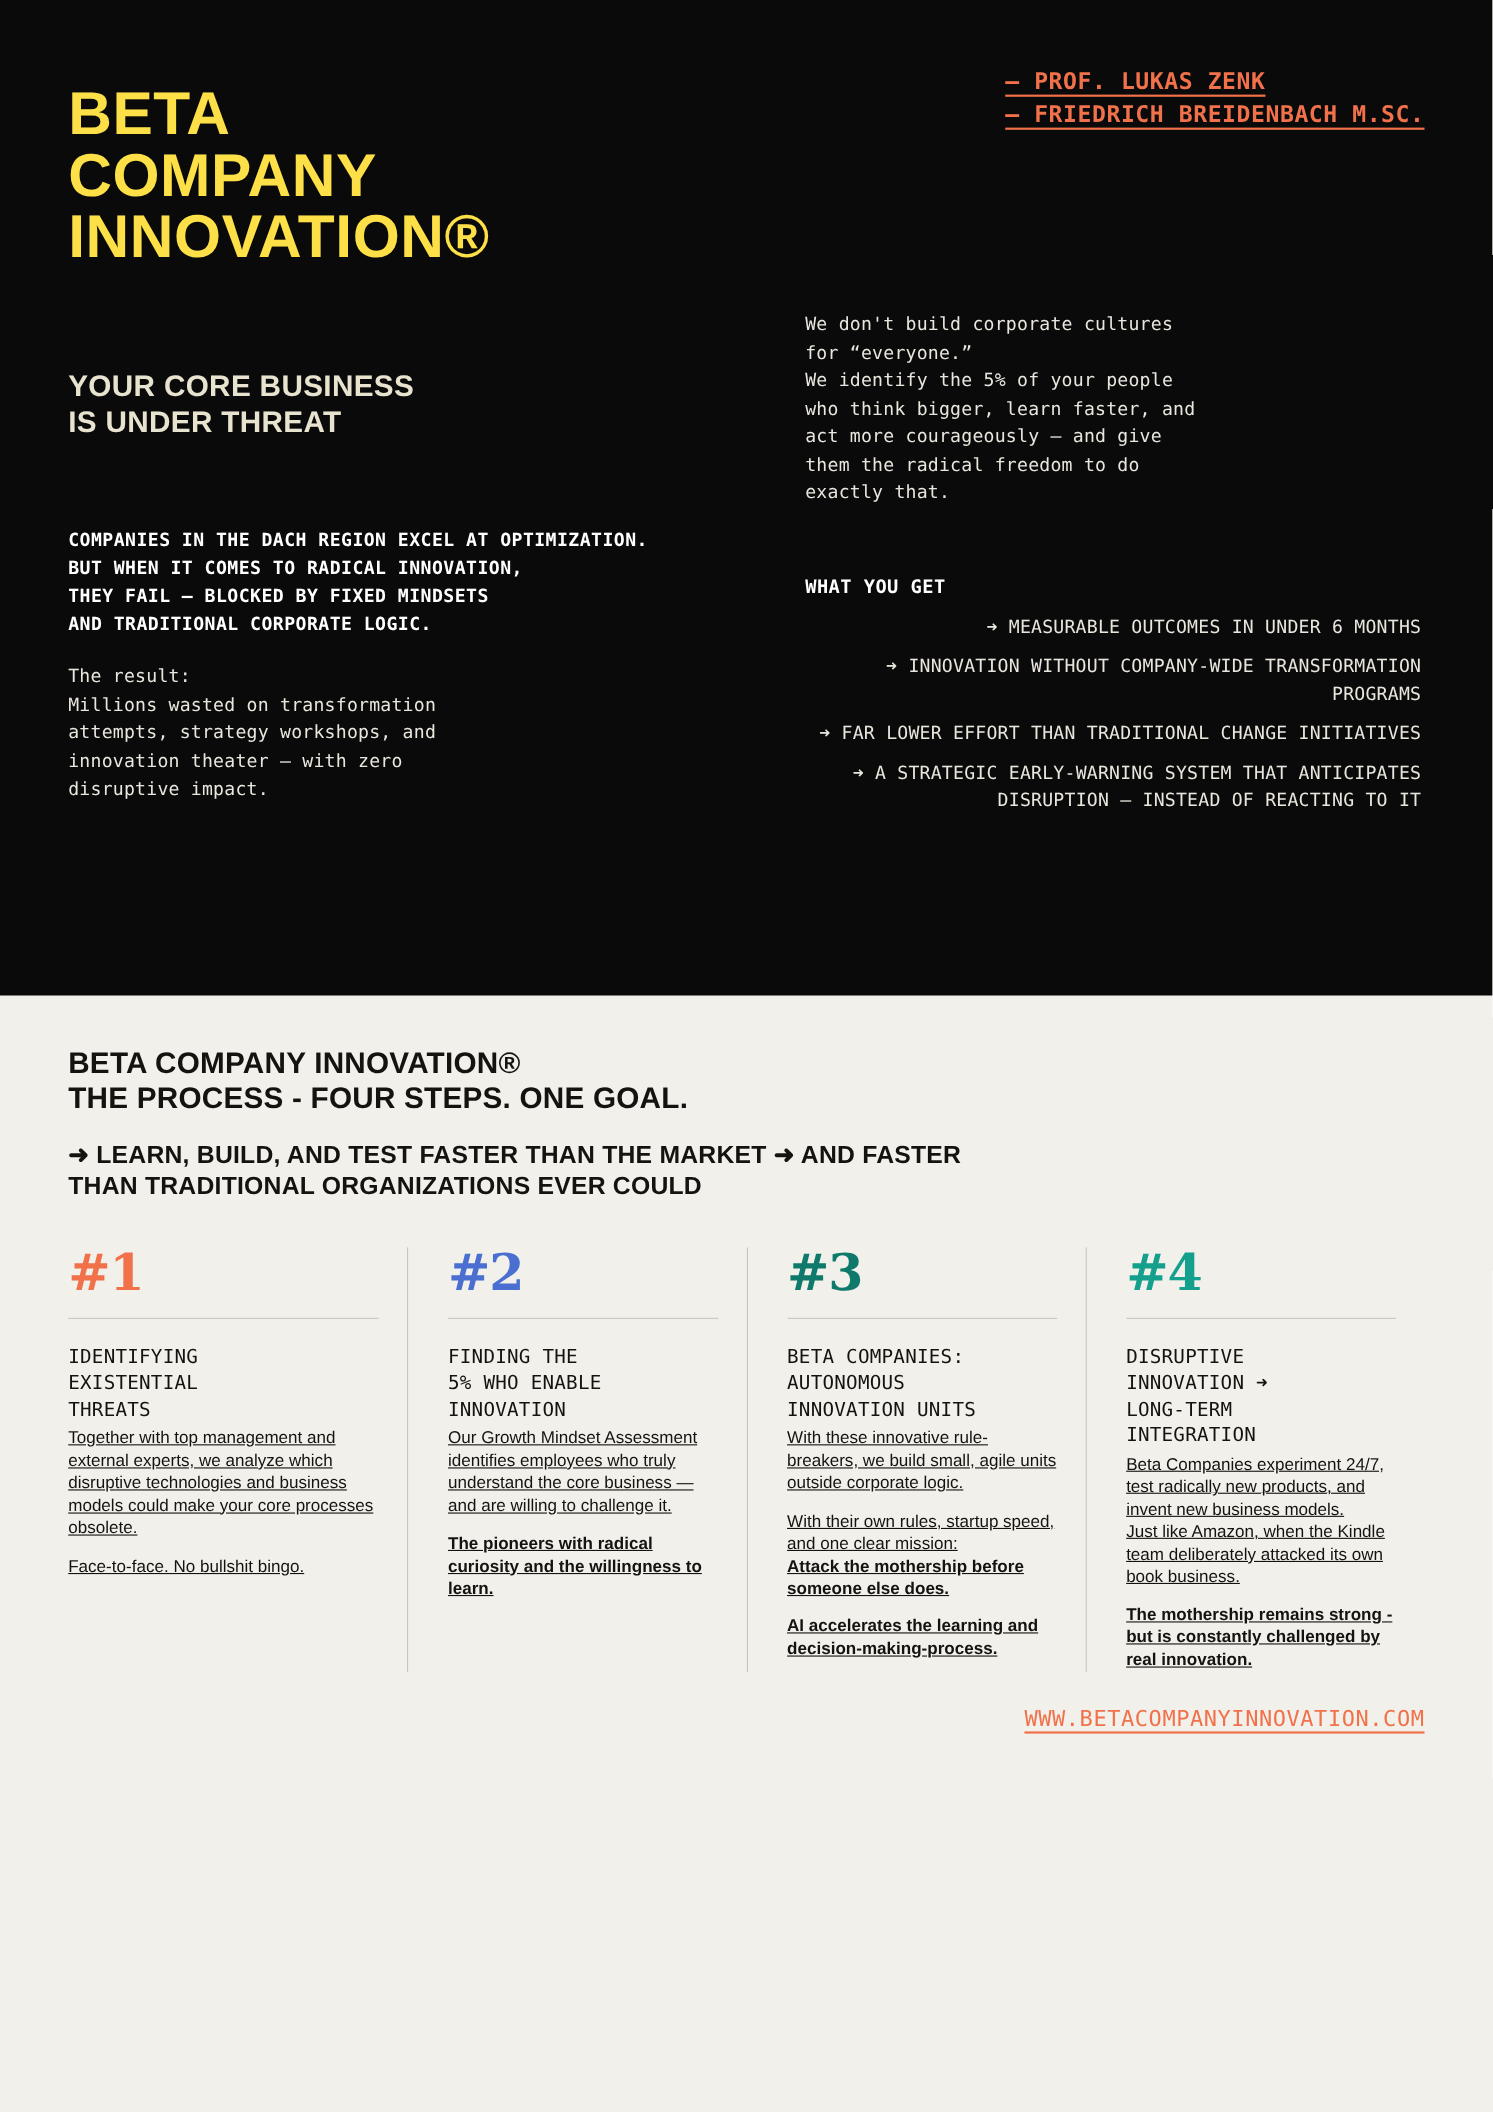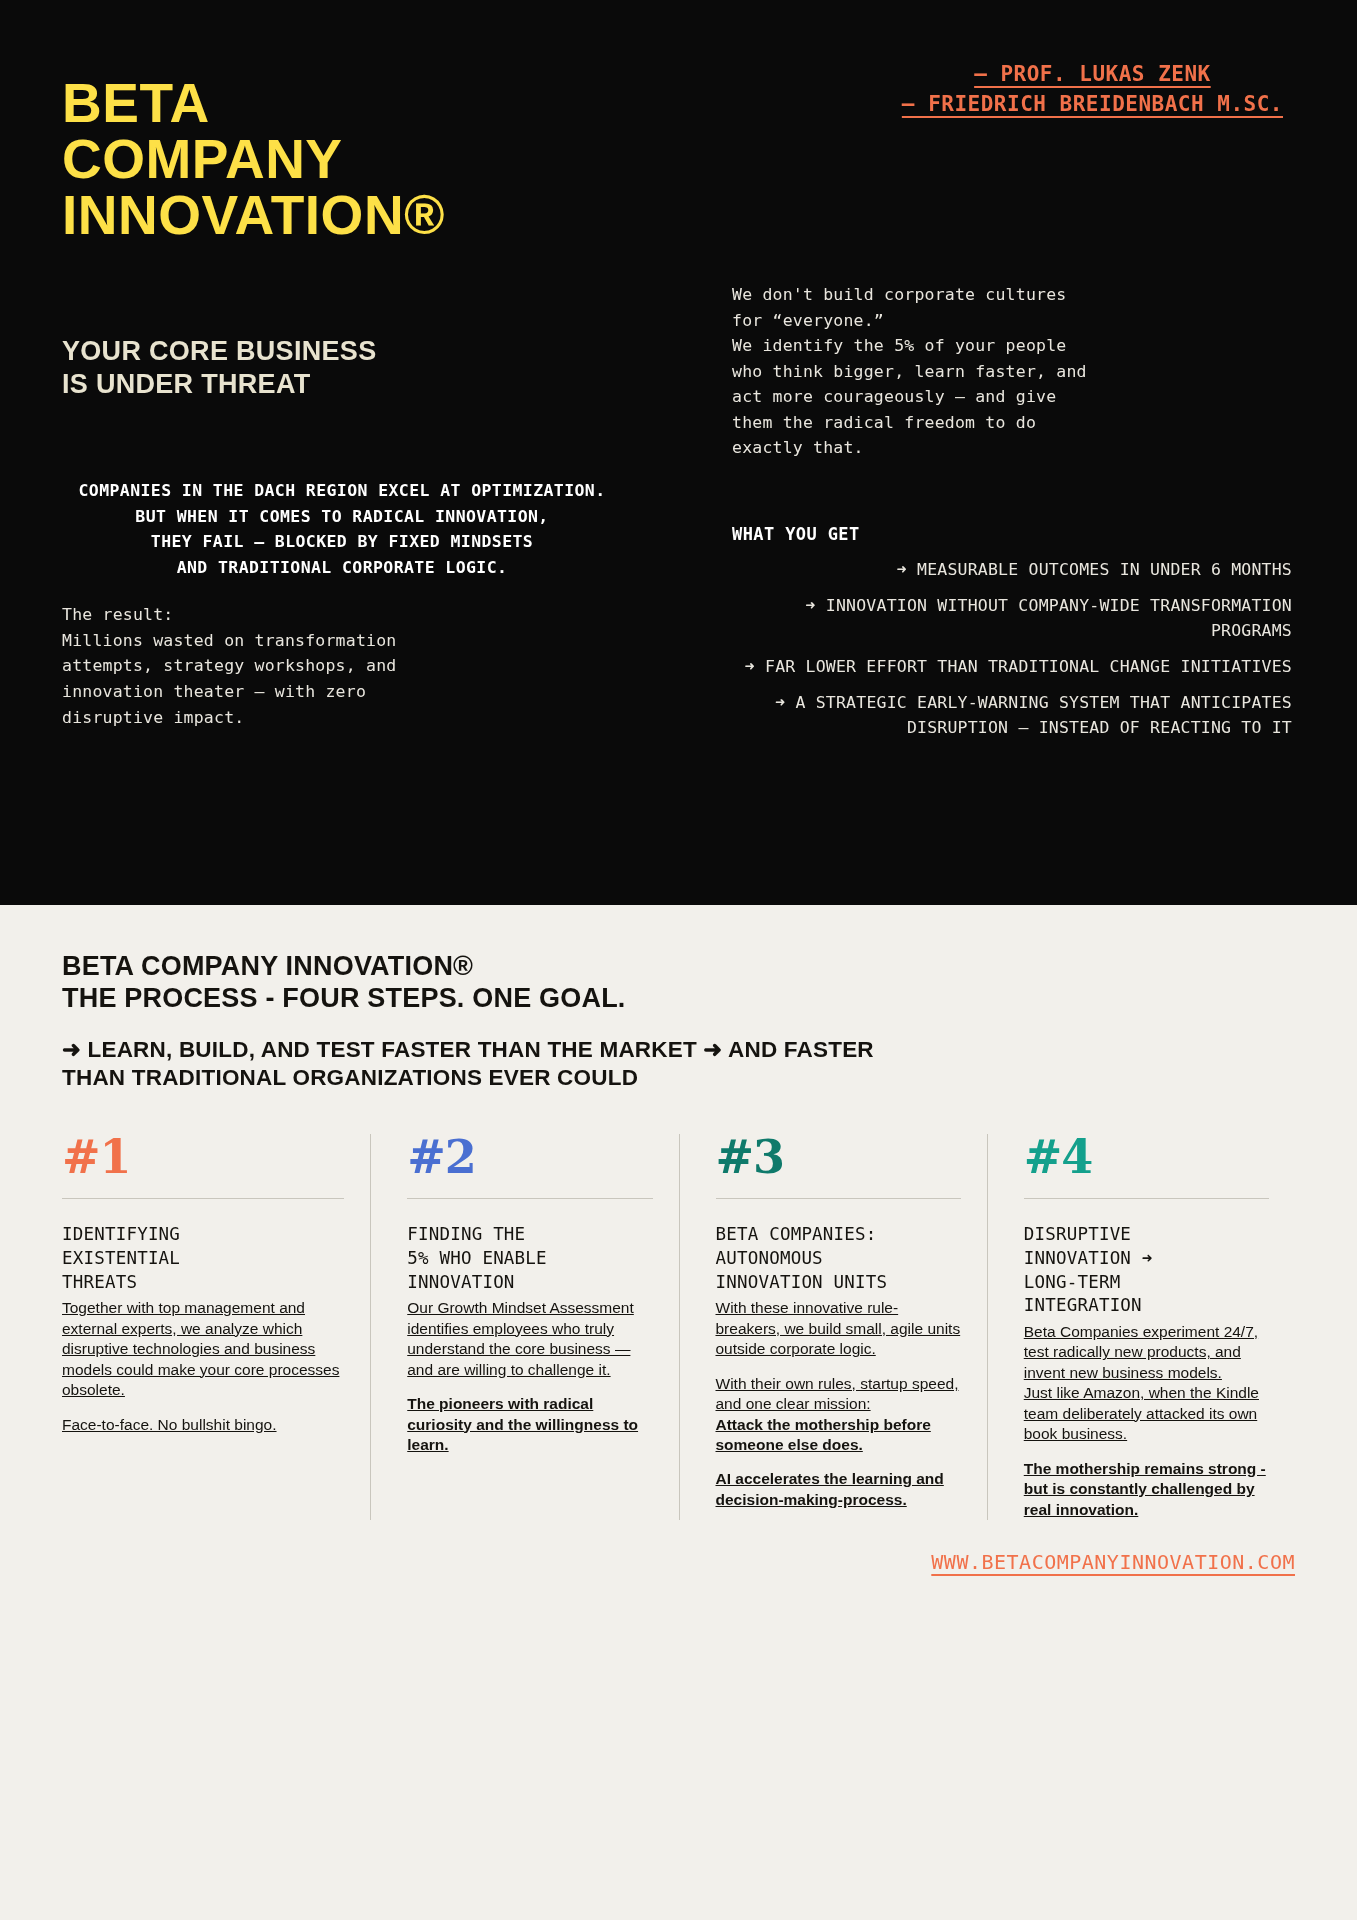--- a/index.html
+++ b/index.html
@@ -25,22 +25,22 @@
     background: #0a0a0a;
     padding: 55px 62px 40px 62px;
     position: relative;
     min-height: 905px;
     box-sizing: border-box;
   }
 
   .authors {
     position: absolute;
     top: 60px;
-    right: 74px;
-    text-align: center;
+    right: 62px;
+    text-align: left;
   }
   .author-line {
     font-family: "DejaVu Sans Mono", monospace;
     font-weight: bold;
     color: #f1714a;
     font-size: 21px;
     letter-spacing: 0.5px;
     text-decoration: underline;
     text-underline-offset: 5px;
     text-decoration-thickness: 2px;
@@ -211,21 +211,21 @@
       <span>COMPANY</span><br>
       <span>INNOVATION®</span>
     </h1>
 
     <div class="left-col">
       <div class="hero-sub">
         <span>YOUR CORE BUSINESS</span><br>
         <span>IS UNDER THREAT</span>
       </div>
 
-      <div class="mono-bold left-block-1" style="white-space: pre-line; text-align: center;">COMPANIES IN THE DACH REGION EXCEL AT OPTIMIZATION.
+      <div class="mono-bold left-block-1" style="white-space: pre-line;">COMPANIES IN THE DACH REGION EXCEL AT OPTIMIZATION.
 BUT WHEN IT COMES TO RADICAL INNOVATION,
 THEY FAIL – BLOCKED BY FIXED MINDSETS
 AND TRADITIONAL CORPORATE LOGIC.</div>
 
       <div class="mono left-block-2" style="white-space: pre-line;">The result:
 Millions wasted on transformation
 attempts, strategy workshops, and
 innovation theater – with zero
 disruptive impact.</div>
     </div>

